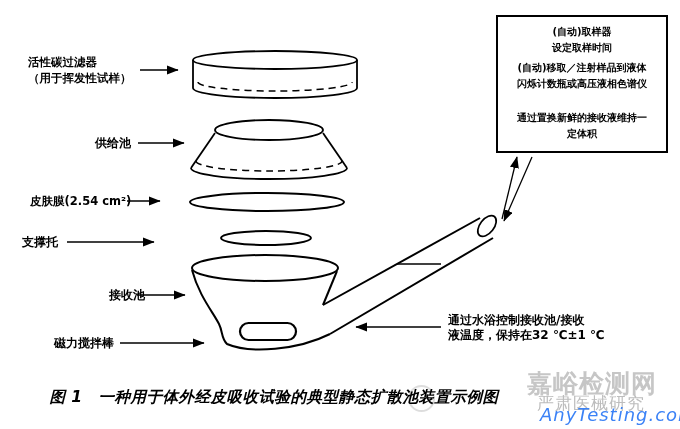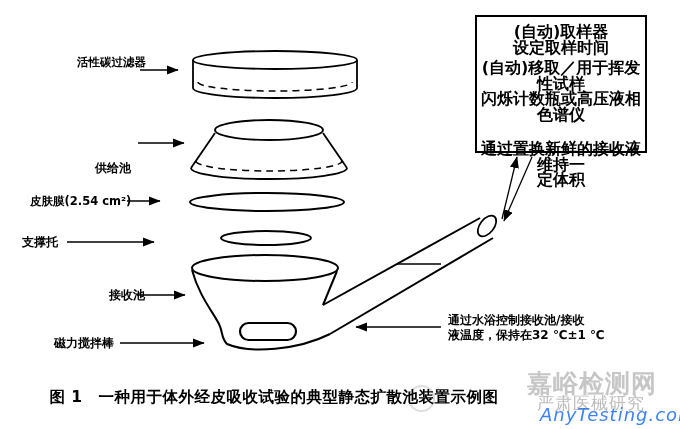--- a/index.html
+++ b/index.html
@@ -7,36 +7,36 @@
     position:relative;width:680px;height:429px;background:#ffffff;
     font-family:"DejaVu Sans","Liberation Sans",sans-serif;color:#000;
     overflow:hidden;
   }
   svg{position:absolute;left:0;top:0;}
   .lbl{
     position:absolute;font-weight:bold;font-size:12px;line-height:16px;
     color:#000;white-space:nowrap;
   }
   .lbl.small{font-size:11.5px;text-align:center;}
-  .lbl.center{text-align:right;white-space:normal;font-family:Liberation Serif, serif;}
+  .lbl.center{text-align:left;white-space:normal;font-family:Liberation Serif, serif;}
   #sampler-box{
-    position:absolute;left:475px;top:15px;width:172px;height:138px;
+    position:absolute;left:496px;top:15px;width:172px;height:138px;
     border:2px solid #000;box-sizing:border-box;text-align:center;
-    padding-top:7px;font-weight:bold;font-size:16px;line-height:15.5px;
+    padding-top:7px;font-weight:bold;font-size:10px;line-height:15.5px;
   }
   .box-line{min-height:15.5px;}
   .gap-sm{margin-top:5px;}
   .gap-lg{margin-top:19px;}
   #water-bath-note{
     position:absolute;left:448px;top:313px;font-weight:bold;font-size:12px;
     line-height:15px;white-space:nowrap;
   }
   #caption{
     position:absolute;left:0;top:387px;width:548px;text-align:center;
-    font-weight:bold;font-size:15.5px;letter-spacing:0.5px;white-space:nowrap;
+    font-weight:bold;font-size:15.5px;letter-spacing:0.5px;white-space:nowrap;font-style:italic;
   }
   #stamp-circle{
     position:absolute;left:408px;top:385px;width:23px;height:23px;
     border:2px solid rgba(120,120,120,0.25);border-radius:50%;
   }
   .wm{position:absolute;white-space:nowrap;font-weight:bold;}
   #wm1{left:527px;top:367px;font-size:25px;color:#c6c6c6;letter-spacing:1px;}
   #wm2{left:537px;top:392px;font-size:17px;color:#bdbdbd;font-weight:normal;letter-spacing:1px;}
   #wm3{left:540px;top:404px;font-size:18px;color:#3b82f6;font-style:italic;font-weight:normal;letter-spacing:1px;}
 </style>
@@ -99,36 +99,37 @@
     <g stroke="#000" stroke-width="1.3" fill="none">
       <line x1="502" y1="219" x2="517" y2="157" marker-end="url(#arr)"></line>
       <line x1="532" y1="157" x2="504" y2="221" marker-end="url(#arr)"></line>
     </g>
 
     <line x1="441" y1="327" x2="356" y2="327" stroke="#000" stroke-width="1.3" marker-end="url(#arr)"></line>
   </svg>
 
   <div class="lbl small center" style="left:28px;top:54px;width:118px;">
     <div>活性碳过滤器</div>
+    <div>（用于挥发性试样）</div>
   </div>
 
-  <div class="lbl" style="left:95px;top:135px;margin-top:25px;">供给池</div>
+  <div class="lbl" style="left:95px;top:135px;">供给池</div>
 
   <div class="lbl small" style="left:30px;top:193px;">皮肤膜(2.54 cm²)</div>
 
   <div class="lbl" style="left:22px;top:234px;">支撑托</div>
 
   <div class="lbl" style="left:95px;top:287px;margin-left:14px;">接收池</div>
 
   <div class="lbl" style="left:54px;top:335px;text-align:right;">磁力搅拌棒</div>
 
   <div id="sampler-box">
     <div class="box-line">(自动)取样器</div>
     <div class="box-line">设定取样时间</div>
-    <div class="box-line gap-sm">(自动)移取／用于挥发性试样</div>
+    <div class="box-line gap-sm">(自动)移取／注射样品到液体</div>
     <div class="box-line">闪烁计数瓶或高压液相色谱仪</div>
     <div class="box-line gap-lg">通过置换新鲜的接收液维持一</div>
     <div class="box-line">定体积</div>
   </div>
 
   <div id="water-bath-note">
     <div>通过水浴控制接收池/接收</div>
     <div>液温度，保持在32 ℃±1 ℃</div>
   </div>
 

